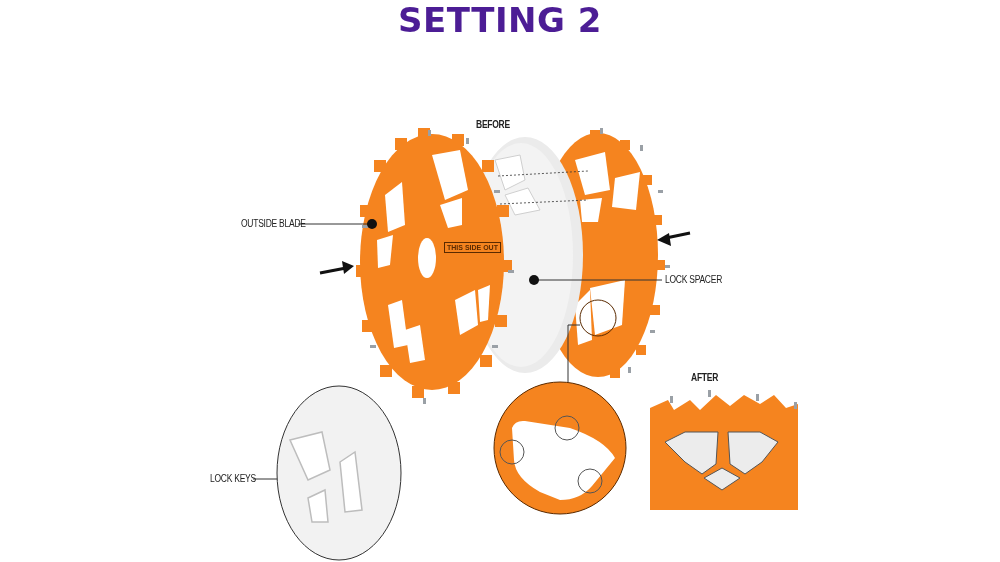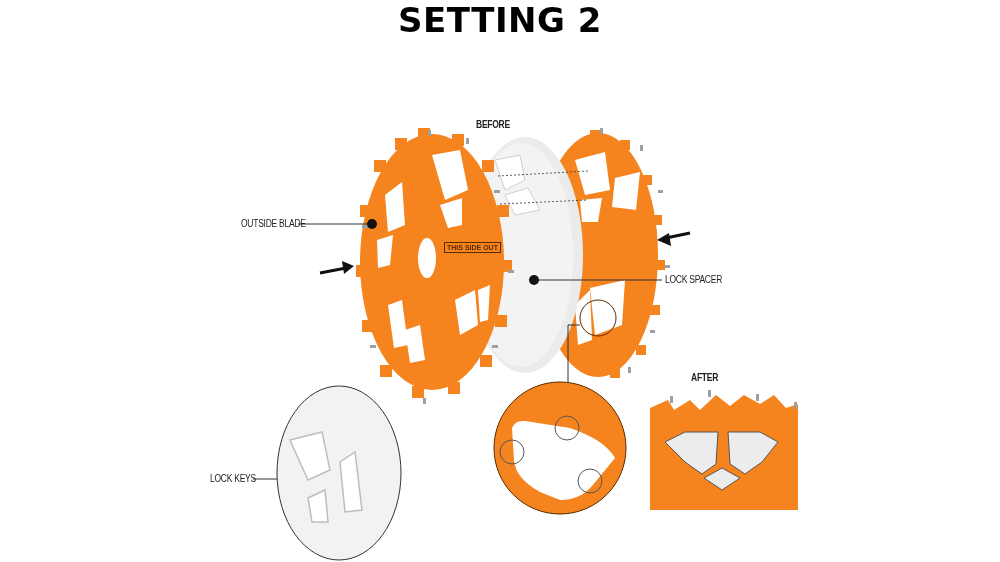--- a/index.html
+++ b/index.html
@@ -1,17 +1,17 @@
 <!DOCTYPE html>
 <html><head>
 <meta charset="utf-8">
 <style>
   html, body { margin: 0; padding: 0; background: #ffffff; }
   body { width: 1000px; height: 562px; position: relative; overflow: hidden; font-family: "DejaVu Sans", sans-serif; }
-  .title { position: absolute; left: 0; width: 1000px; top: 0; text-align: center; font-size: 34px; font-weight: bold; color: #000000; letter-spacing: 0.5px; line-height: 40px; }
+  .title { position: absolute; left: 0; width: 1000px; top: 0; text-align: center; font-size: 34px; font-weight: bold; color: #4c1d95; letter-spacing: 0.5px; line-height: 40px; }
   .lbl { position: absolute; font-family: "Liberation Sans", sans-serif; font-size: 10px; color: #222; letter-spacing: -0.3px; transform: scaleX(0.85); transform-origin: left center; white-space: nowrap; }
   .lbl.bold { font-weight: bold; font-size: 10px; }
   svg.diagram { position: absolute; left: 0; top: 0; }
   .tso { position: absolute; left: 444px; top: 242px; font-family: "Liberation Sans", sans-serif; font-weight: bold; font-size: 7px; color: #5a2a00; border: 1px solid #5a2a00; padding: 0 2px; line-height: 9px; white-space: nowrap; }
 </style>
 </head>
 <body>
 
 <div class="title">SETTING 2</div>
 

